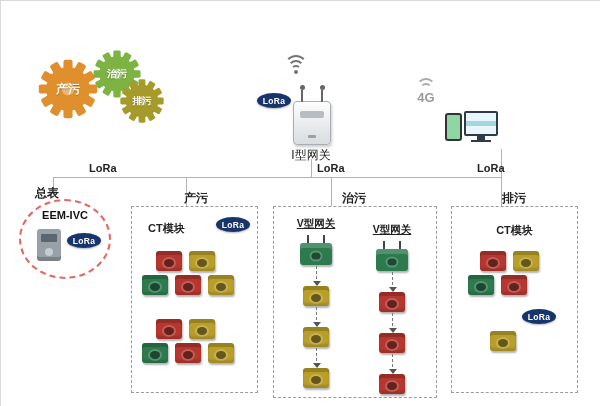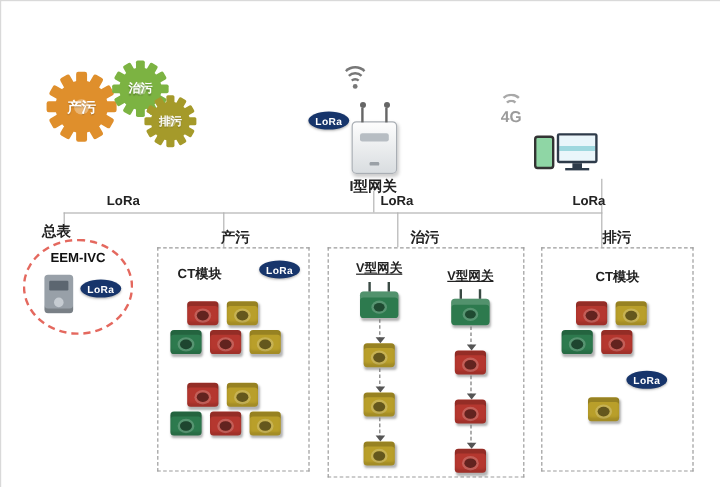--- a/index.html
+++ b/index.html
@@ -32,21 +32,21 @@
                 font-weight:bold;font-size:12px;color:#333;}
 
   
   .gw{position:absolute;left:292px;top:100px;width:36px;height:42px;border:1px solid #a9aeb4;
       border-radius:4px;background:linear-gradient(#fdfdfd,#d9dde0);box-shadow:1px 2px 3px rgba(0,0,0,.2);}
   .ant{position:absolute;top:-12px;width:2px;height:12px;background:#666;}
   .ant.a1{left:7px;} .ant.a2{right:7px;}
   .ant::before{content:"";position:absolute;top:-5px;left:-1.5px;width:5px;height:5px;border-radius:50%;background:#666;}
   .gw-screen{position:absolute;left:6px;top:9px;right:6px;height:7px;background:#b7bdc3;border-radius:2px;}
   .gw-dot{position:absolute;left:14px;bottom:6px;width:8px;height:3px;background:#9aa0a6;border-radius:1px;}
-  .gw-label{position:absolute;left:278px;top:146px;width:64px;text-align:center;font-weight:bold;font-size:12px;color:#222;}
+  .gw-label{position:absolute;left:278px;top:146px;width:64px;text-align:center;font-weight:normal;font-size:12px;color:#222;}
 
   .lora-badge{position:absolute;width:34px;height:15px;background:#17356b;color:#fff;
               font-size:8.5px;font-weight:bold;border-radius:50%;display:flex;align-items:center;
               justify-content:center;letter-spacing:.3px;box-shadow:0 1px 2px rgba(0,0,0,.3);}
 
   
   .wifi{position:absolute;left:283px;top:52px;width:24px;height:20px;}
   .wifi i{position:absolute;left:50%;transform:translateX(-50%);border:2px solid #777;
           border-color:#777 transparent transparent transparent;border-radius:50%;}
   .wifi .w1{top:12px;width:6px;height:6px;}

